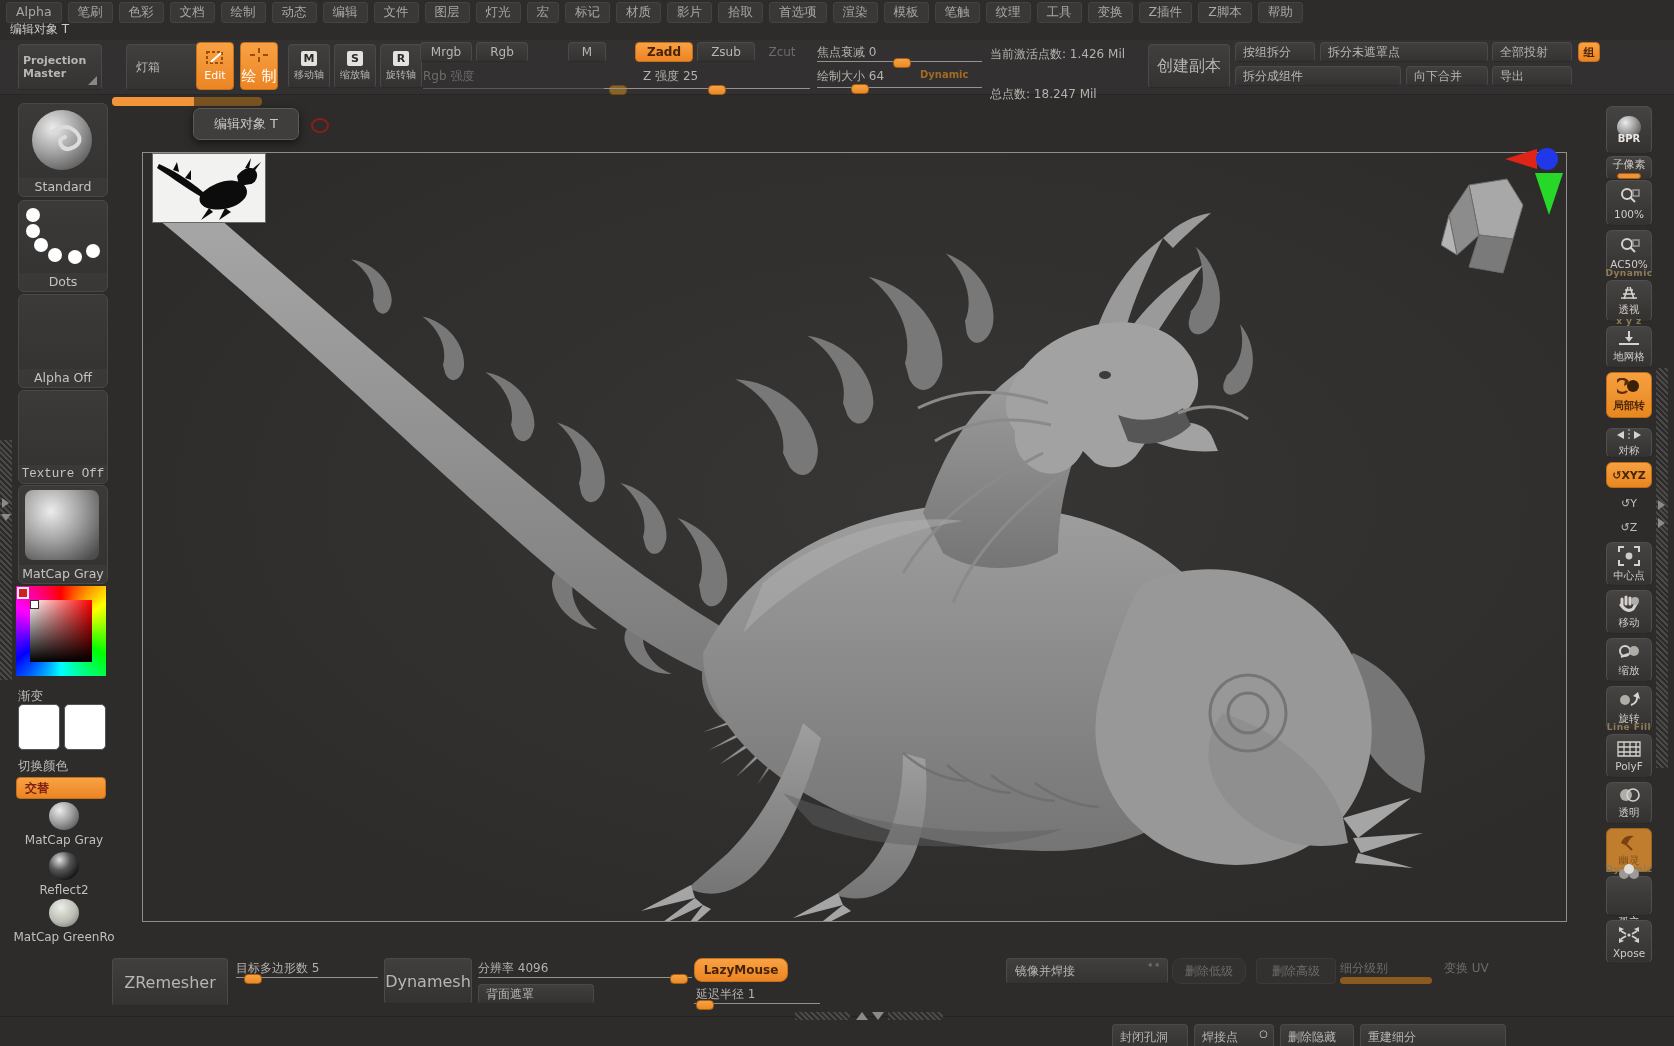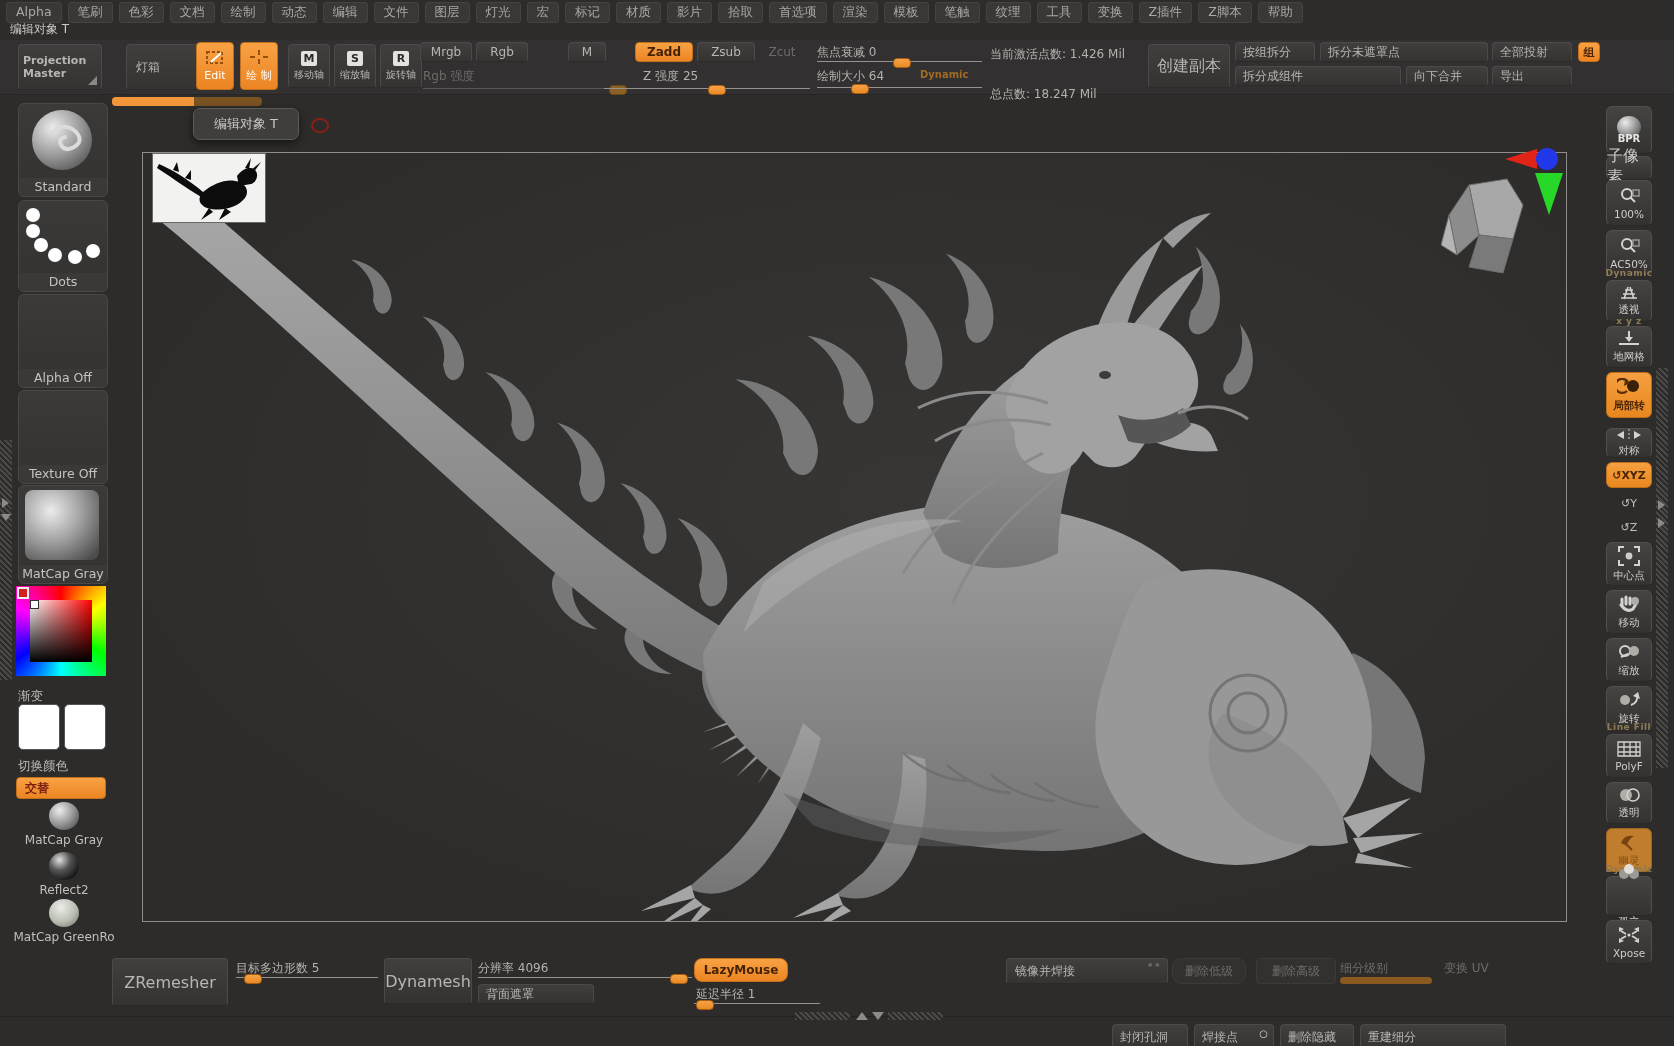--- a/index.html
+++ b/index.html
@@ -108,21 +108,21 @@
   <div class="btn orange" style="left:196px;top:42px;width:38px;height:48px;flex-direction:column;font-size:11px;color:#fff;">
     <span>
       <svg width="20" height="16" viewBox="0 0 20 16">
           <rect x="2" y="2" width="15" height="11" fill="none" stroke="#9a4f08" stroke-width="2" stroke-dasharray="3 2"></rect>
           <line x1="6" y1="12" x2="16" y2="3" stroke="#fff" stroke-width="2"></line>
         </svg>
     </span>
     <span style="color:#fff;font-weight:normal;">Edit</span>
   </div>
 
-  <div class="btn orange" style="left:240px;top:42px;width:38px;height:48px;flex-direction:column;font-size:11px;color:#fff;">
+  <div class="btn orange" style="left:240px;top:42px;width:38px;height:48px;flex-direction:column;font-size:15px;color:#fff;">
     <span>
       <svg width="20" height="16" viewBox="0 0 20 16">
           <line x1="10" y1="1" x2="10" y2="6" stroke="#9a4f08" stroke-width="2"></line>
           <line x1="10" y1="10" x2="10" y2="15" stroke="#9a4f08" stroke-width="2"></line>
           <line x1="1" y1="8" x2="6" y2="8" stroke="#9a4f08" stroke-width="2"></line>
           <line x1="14" y1="8" x2="19" y2="8" stroke="#9a4f08" stroke-width="2"></line>
         </svg>
     </span>
     <span style="color:#fff;font-weight:normal;">绘 制</span>
   </div>
@@ -363,21 +363,21 @@
           <circle cx="14" cy="14" r="7" fill="#fff"></circle>
           <circle cx="14" cy="30" r="7" fill="#fff"></circle>
           <circle cx="22" cy="44" r="7" fill="#fff"></circle>
           <circle cx="36" cy="54" r="7" fill="#fff"></circle>
           <circle cx="56" cy="56" r="7" fill="#fff"></circle>
           <circle cx="74" cy="50" r="7" fill="#fff"></circle>
         </svg><div class="tlabel">Dots</div></div>
       <div class="thumb" style="top: 294px; height: 92px;">
         <div class="tlabel">Alpha Off</div>
       </div>
-      <div class="thumb" style="top: 390px; height: 92px;">
+      <div class="thumb" style="top: 390px; height: 92px; font-family: Liberation Mono, monospace;">
         <div class="tlabel">Texture Off</div>
       </div>
       <div class="thumb" style="top: 485px; height: 97px;">
         <span class="sph" style="position:absolute;left:6px;top:4px;width:74px;height:70px;border-radius:8px;"></span>
         <div class="tlabel">MatCap Gray</div>
       </div>
       <div class="abs" style="left: 16px; top: 586px; width: 90px; height: 90px; background: conic-gradient(rgb(255, 0, 0), rgb(255, 255, 0) 16%, rgb(0, 255, 0) 33%, rgb(0, 255, 255) 50%, rgb(0, 0, 255) 66%, rgb(255, 0, 255) 83%, rgb(255, 0, 0));">
         <div class="abs" style="left:14px;top:14px;width:62px;height:62px;background:linear-gradient(to bottom,rgba(0,0,0,0),#000),linear-gradient(to right,#fff,#f00);"></div>
         <div class="abs" style="left:1px;top:1px;width:12px;height:12px;background:#d02020;border:2px solid #eee;"></div>
         <div class="abs" style="left:14px;top:14px;width:9px;height:9px;background:#fff;border:1px solid #333;"></div>
@@ -397,21 +397,21 @@
   <div class="hatch" style="left:0;top:440px;width:12px;height:240px;"></div>
   <div class="tri" style="left:2px;top:498px;border-top:5px solid transparent;border-bottom:5px solid transparent;border-left:7px solid #8c8986;"></div>
   <div class="tri" style="left:1px;top:514px;border-left:5px solid transparent;border-right:5px solid transparent;border-top:7px solid #8c8986;"></div>
 
   <div id="rightShelf">
       <div class="shelf-btn" style="top: 106px; height: 48px;">
         <span class="sph" style="width:24px;height:22px;"></span>
         <span style="font-weight:bold;color:#e8e4e0;font-size:10px;margin-top:-6px;">BPR</span>
       </div>
       <div class="shelf-btn" style="top: 156px; height: 24px;">
-        <span style="font-size:16px;">子像素</span>
+        <span style="font-size:11px;text-align:center;">子像素</span>
         <span style="display:block;width:22px;height:6px;border-radius:3px;background:#f09238;border:1px solid #a85d10;"></span>
       </div>
       <div class="shelf-btn" style="top: 180px; height: 46px;">
         <span><svg width="22" height="18" viewBox="0 0 22 18">
             <circle cx="9" cy="7" r="5" fill="none" stroke="#d6d2ce" stroke-width="2"></circle>
             <line x1="12" y1="10" x2="17" y2="15" stroke="#d6d2ce" stroke-width="2"></line>
             <rect x="15" y="3" width="6" height="6" fill="none" stroke="#9a9692" stroke-width="1.5"></rect>
           </svg></span>
         <span>100%</span>
       </div>

